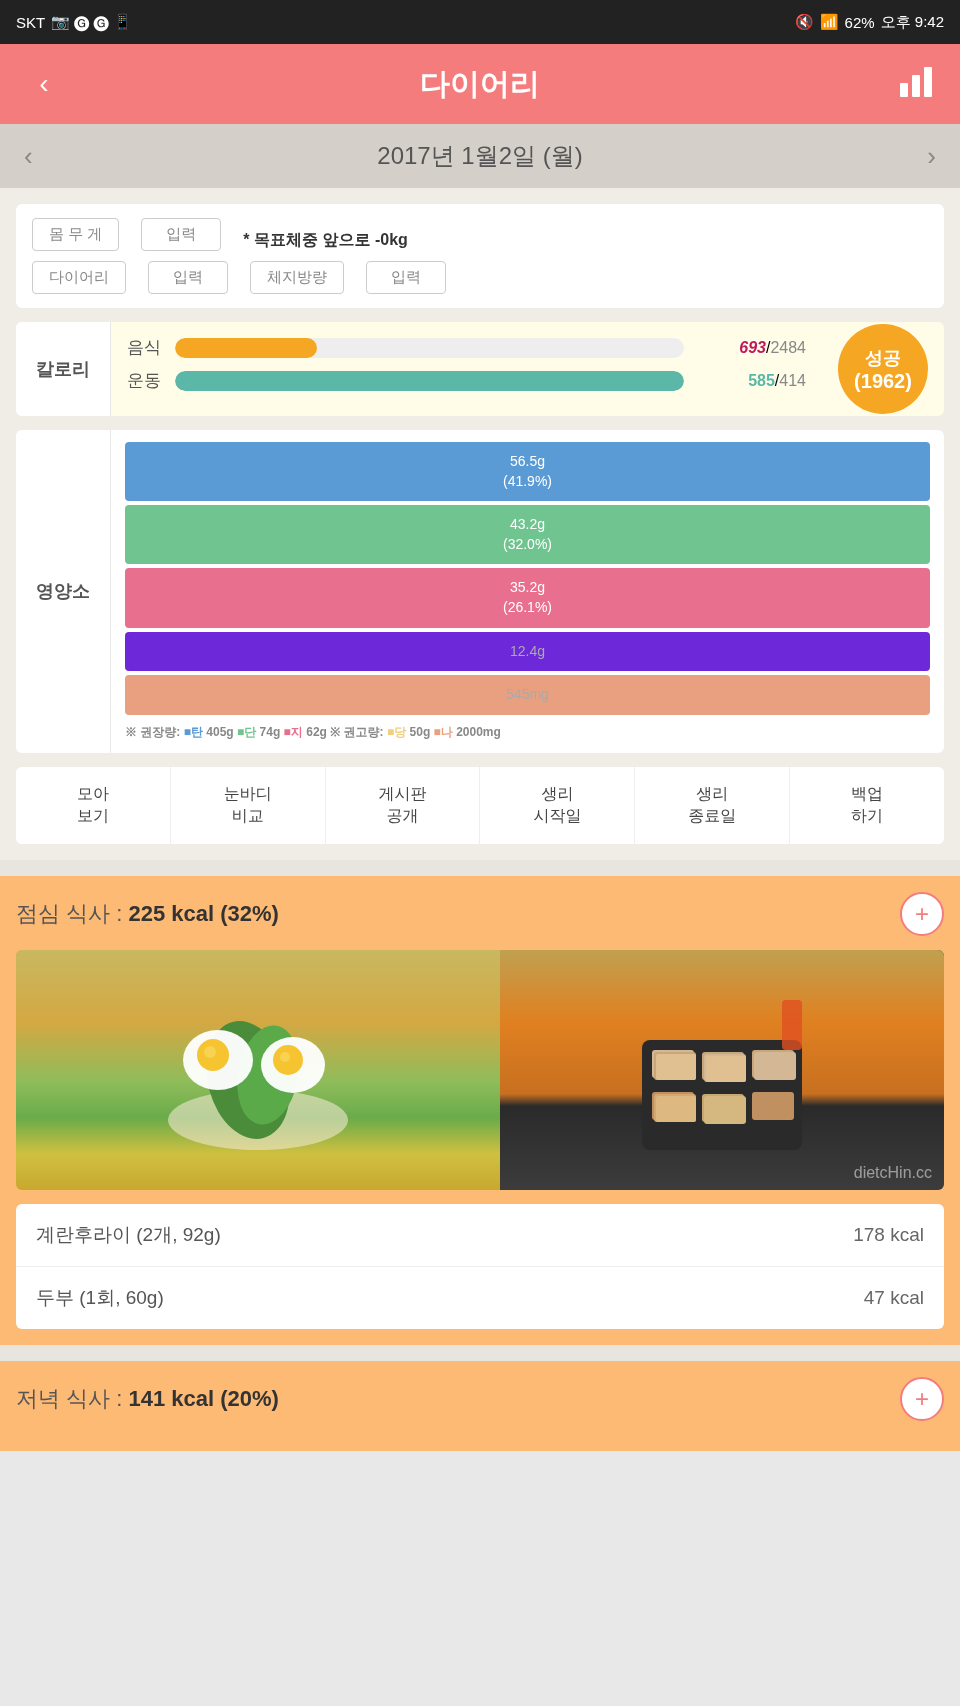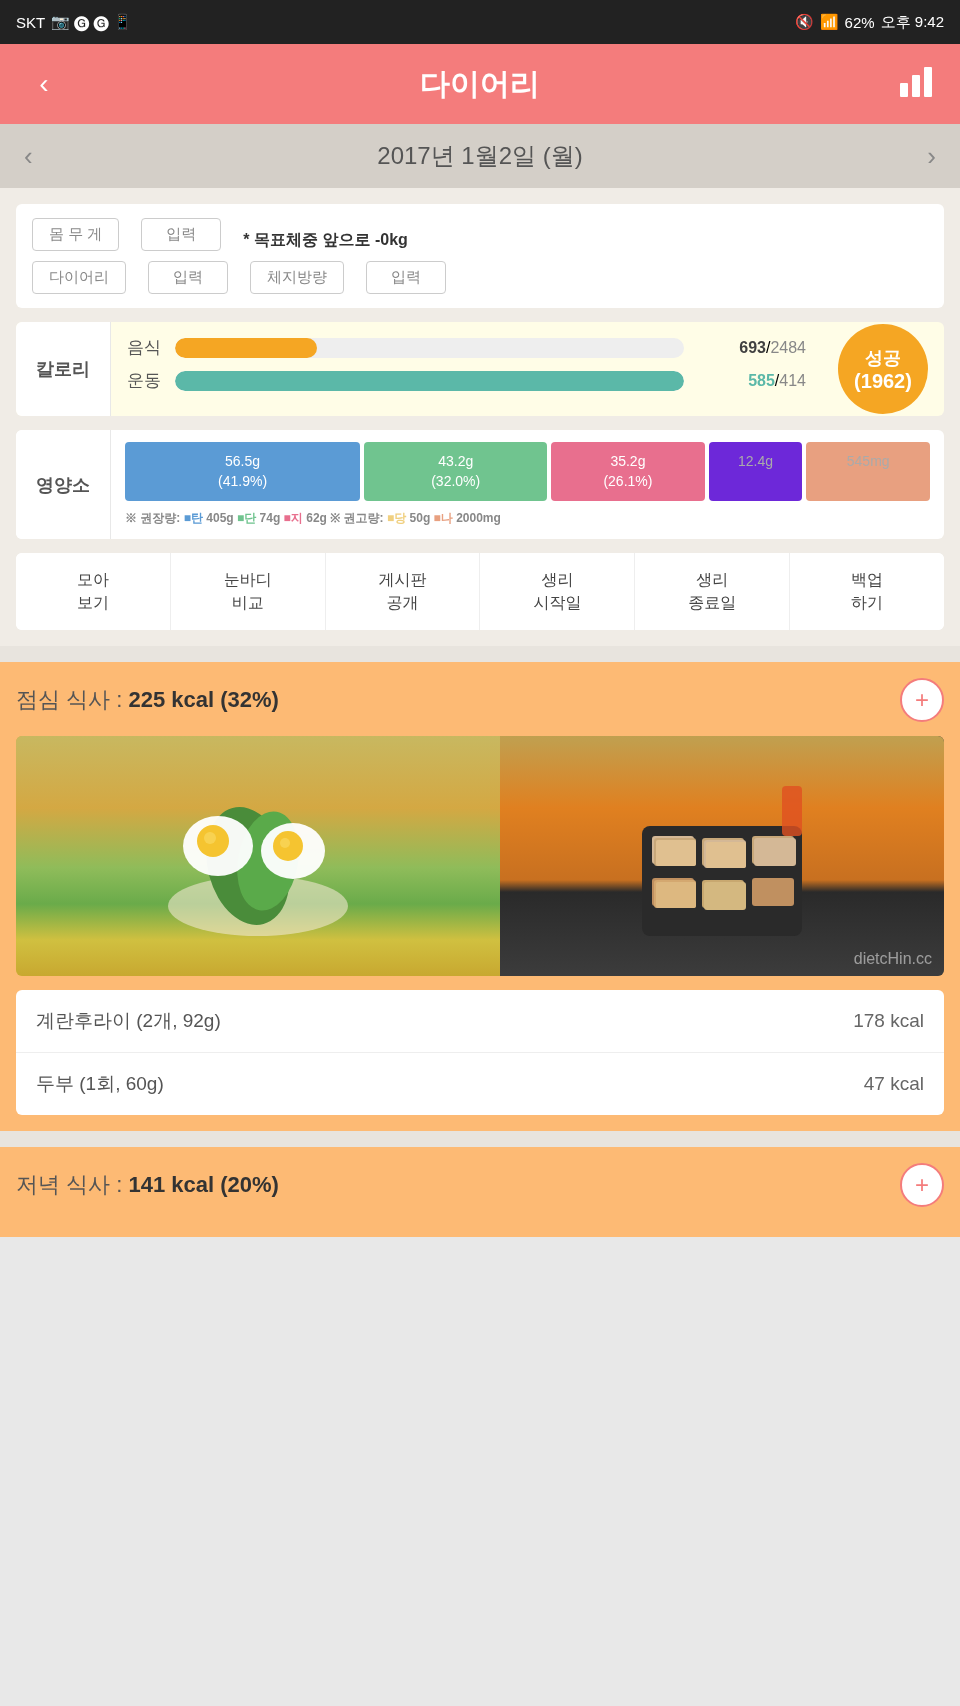--- a/index.html
+++ b/index.html
@@ -165,21 +165,21 @@
       height: 100%;
       background: #5bb8a8;
       border-radius: 10px;
       width: 100%;
     }
     .cal-value {
       font-size: 16px;
       min-width: 110px;
       text-align: right;
     }
-    .cal-food-num { color: #404040; font-weight: bold; }
+    .cal-food-num { color: #be185d; font-weight: bold; font-style: italic; }
     .cal-total-num { color: #888; }
     .cal-exercise-num { color: #5bb8a8; font-weight: bold; }
     .success-badge {
       background: #f5a623;
       color: white;
       border-radius: 50%;
       width: 90px;
       height: 90px;
       display: flex;
       flex-direction: column;
@@ -199,20 +199,21 @@
       align-items: stretch;
     }
     .nutrition-content {
       flex: 1;
       padding: 12px 14px;
     }
     .nutrition-bars {
       display: flex;
       gap: 4px;
       margin-bottom: 8px;
+      flex-direction: column;
     }
     .nut-bar {
       border-radius: 4px;
       padding: 10px 6px;
       text-align: center;
       color: white;
       font-size: 14px;
       line-height: 1.4;
     }
     .nut-carb { background: #5b9bd5; flex: 3; }

